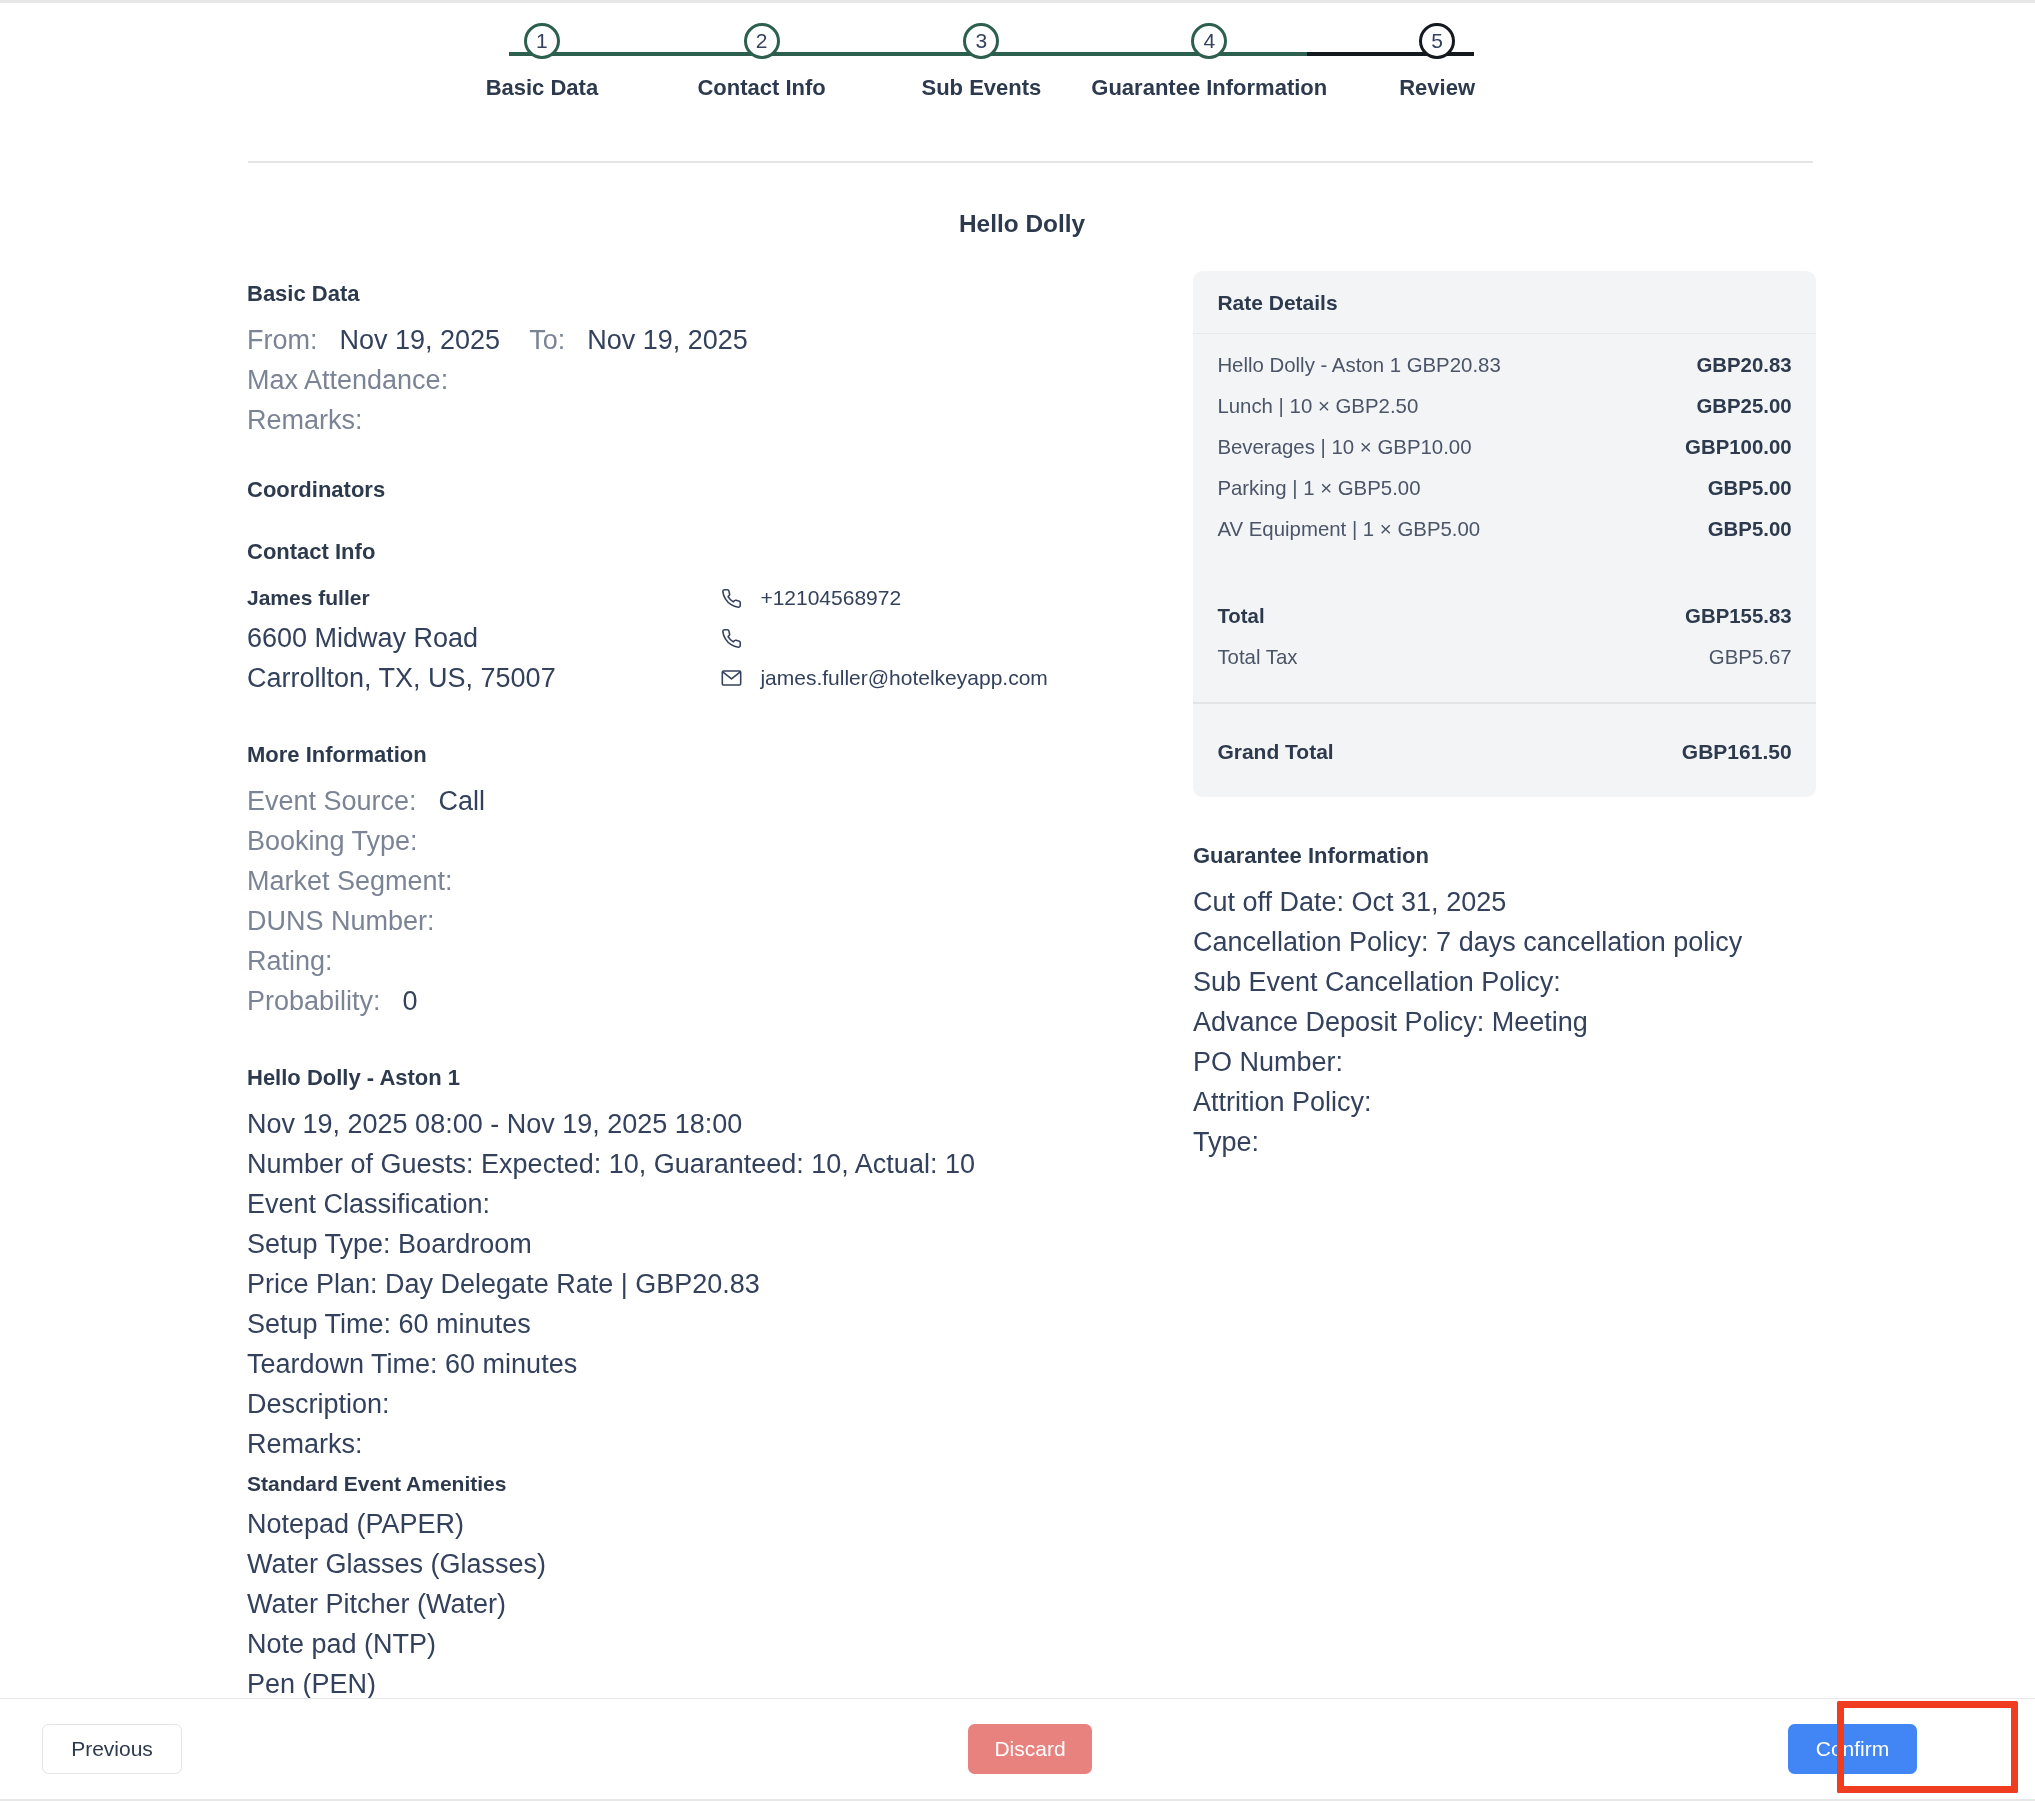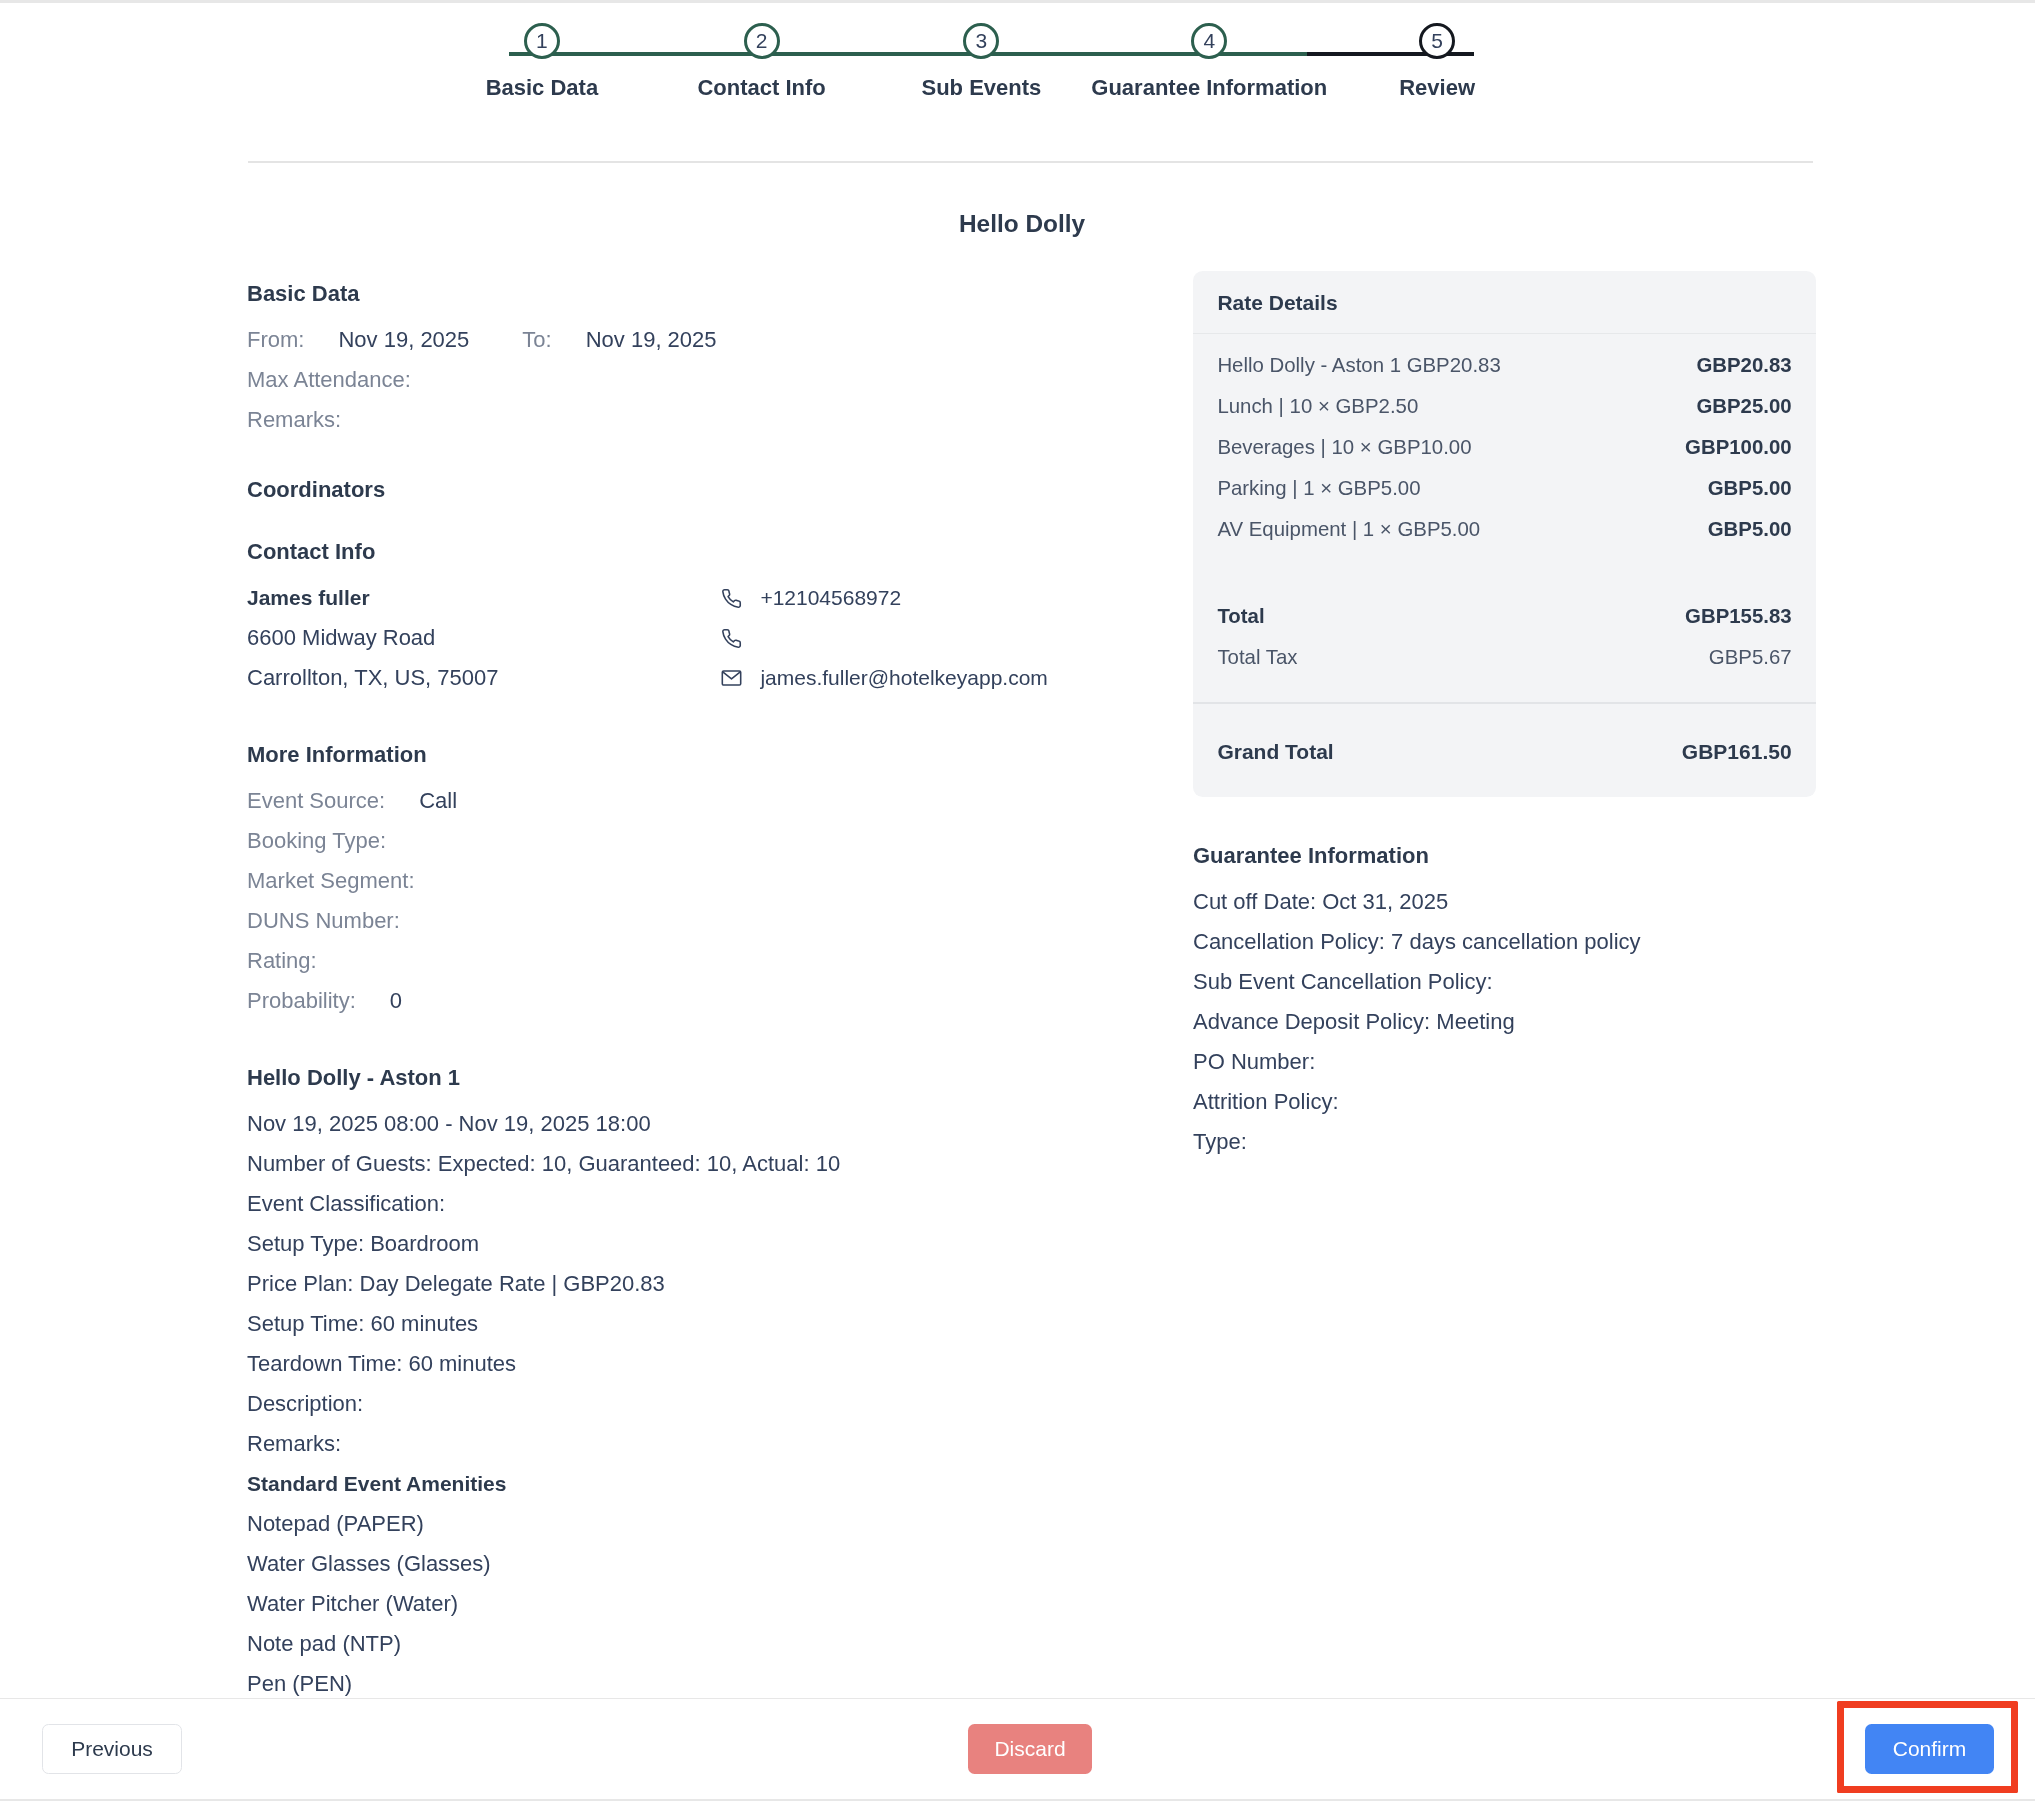--- a/index.html
+++ b/index.html
@@ -127,25 +127,24 @@
     width: 623px;
   }
 
   .sec-head {
     font-size: 22px;
     font-weight: bold;
     color: #2d3a4d;
     margin-bottom: 13px;
   }
   .line {
-    font-size: 22px;
+    font-size: 27px;
     color: #33415c;
     line-height: 40px;
     white-space: nowrap;
-    gap: 12px;
   }
   .line.muted { color: #7b8495; }
   .line .val { color: #33415c; margin-left: 22px; }
   .gap-sm { height: 23px; }
   .gap-md { height: 37px; }
   .gap-lg { height: 44px; }
 
   .row-inline { display: flex; align-items: baseline; }
   .row-inline .lbl { color: #7b8495; }
   .row-inline .sep { width: 29px; }
@@ -270,21 +269,21 @@
   .btn-discard {
     left: 968px;
     top: 25px;
     width: 124px;
     height: 50px;
     background: #e8827f;
     border: none;
     color: #ffffff;
   }
   .btn-confirm {
-    left: 1865px;
+    left: 1788px;
     top: 25px;
     width: 129px;
     height: 50px;
     background: #4285f4;
     border: none;
     color: #ffffff;
   }
   .highlight-box {
     position: absolute;
     left: 1837px;

